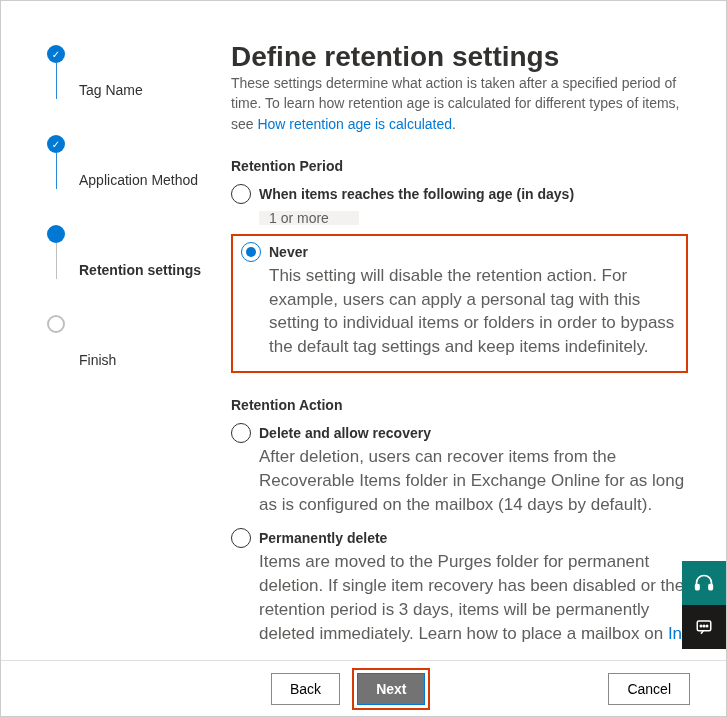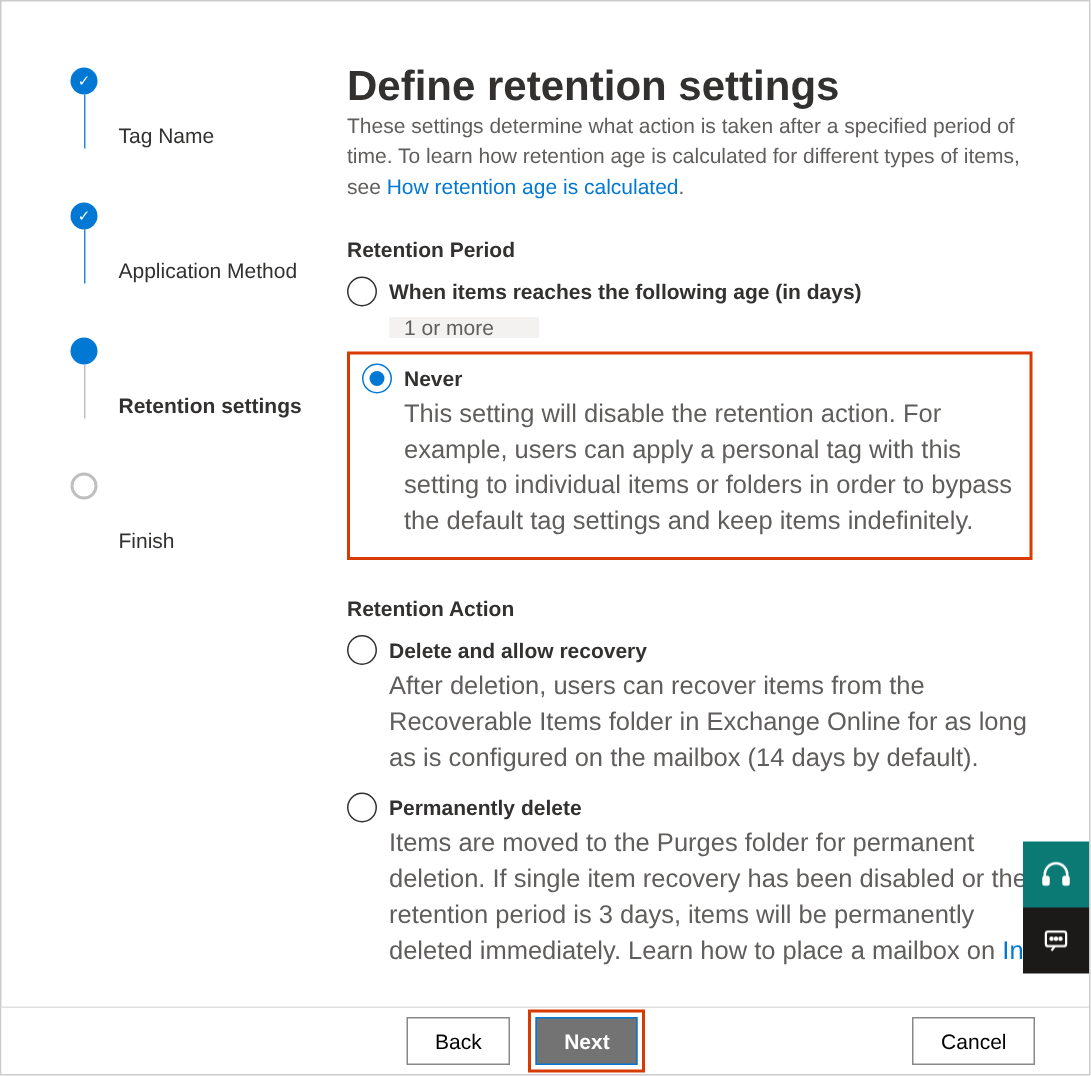--- a/index.html
+++ b/index.html
@@ -61,21 +61,21 @@
     .inline-input-wrap { margin-left: 28px; margin-top: 6px; margin-bottom: 8px; }
     .inline-input {
       width: 100px; height: 14px; background: #f3f2f1; border: none;
       padding: 0 10px; font-size: 14px; font-family: inherit; color: #605e5c;
     }
     .inline-input::placeholder { color: #605e5c; }
     .highlight-box { border: 2px solid #d83b01; padding: 6px 8px 8px 8px; margin-top: 6px; }
 
     
     .footer {
-      position: absolute; bottom: 0; left: 0; right: 0; height: 45px;
+      position: absolute; bottom: 0; left: 0; right: 0; height: 56px;
       border-top: 1px solid #e1dfdd;
       display: flex; align-items: center; padding: 0 36px 0 270px; gap: 12px;
       background: #fff;
     }
     .btn {
       height: 32px; padding: 0 18px; font-size: 14px; font-family: inherit;
       border: 1px solid #8a8886; background: #fff; cursor: pointer;
     }
     .btn.primary { background: #737373; color: #fff; border-color: #0078d4; font-weight: 600; }
     .btn-highlight { border: 2.5px solid #d83b01; padding: 3px; display: inline-flex; }

